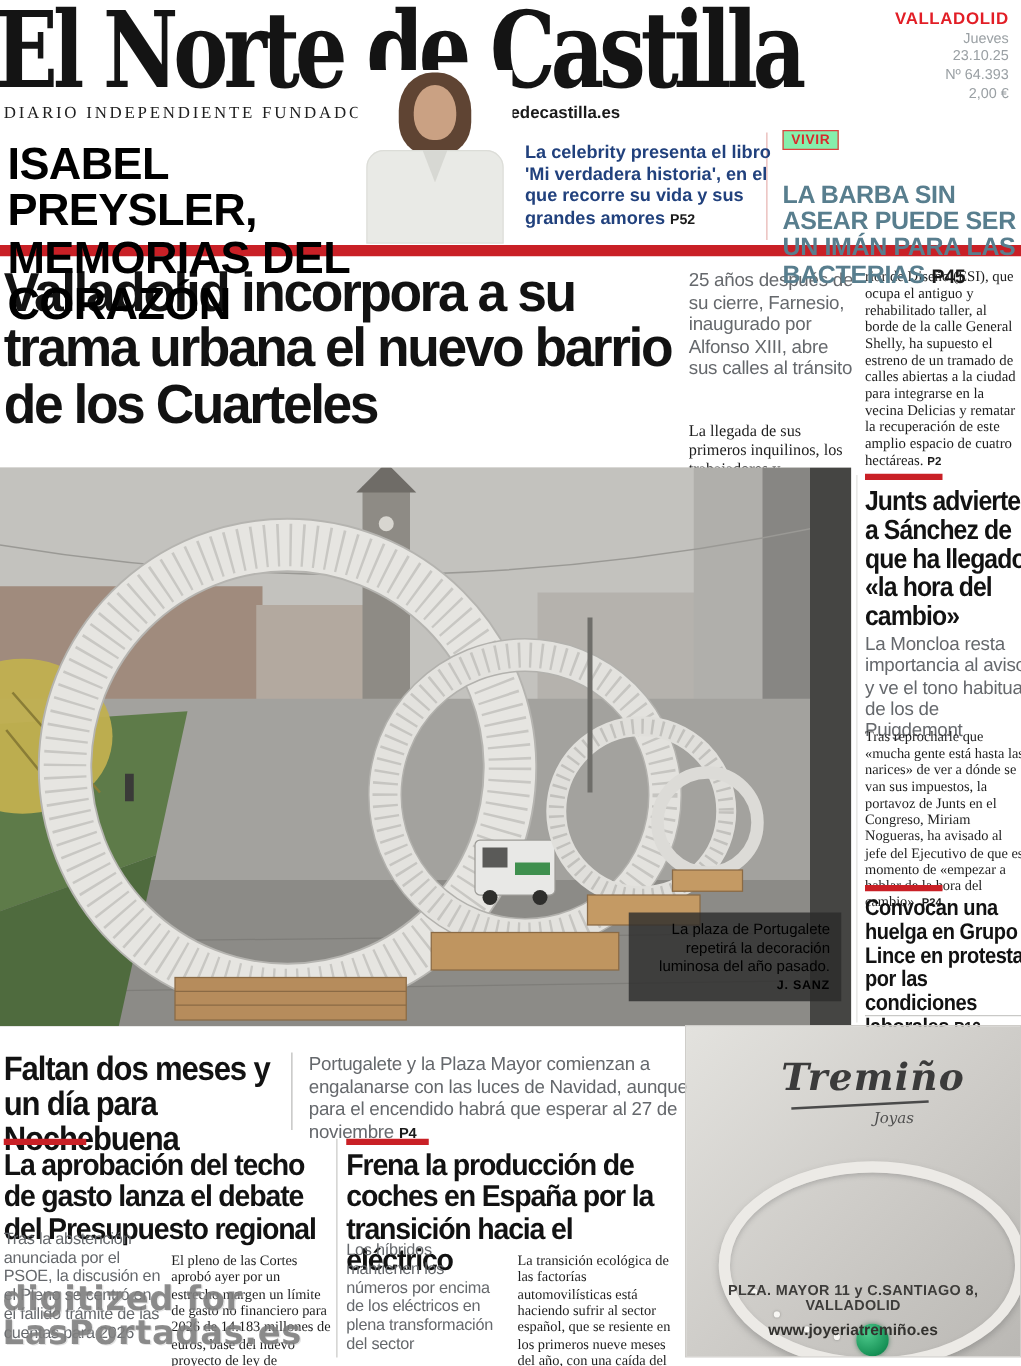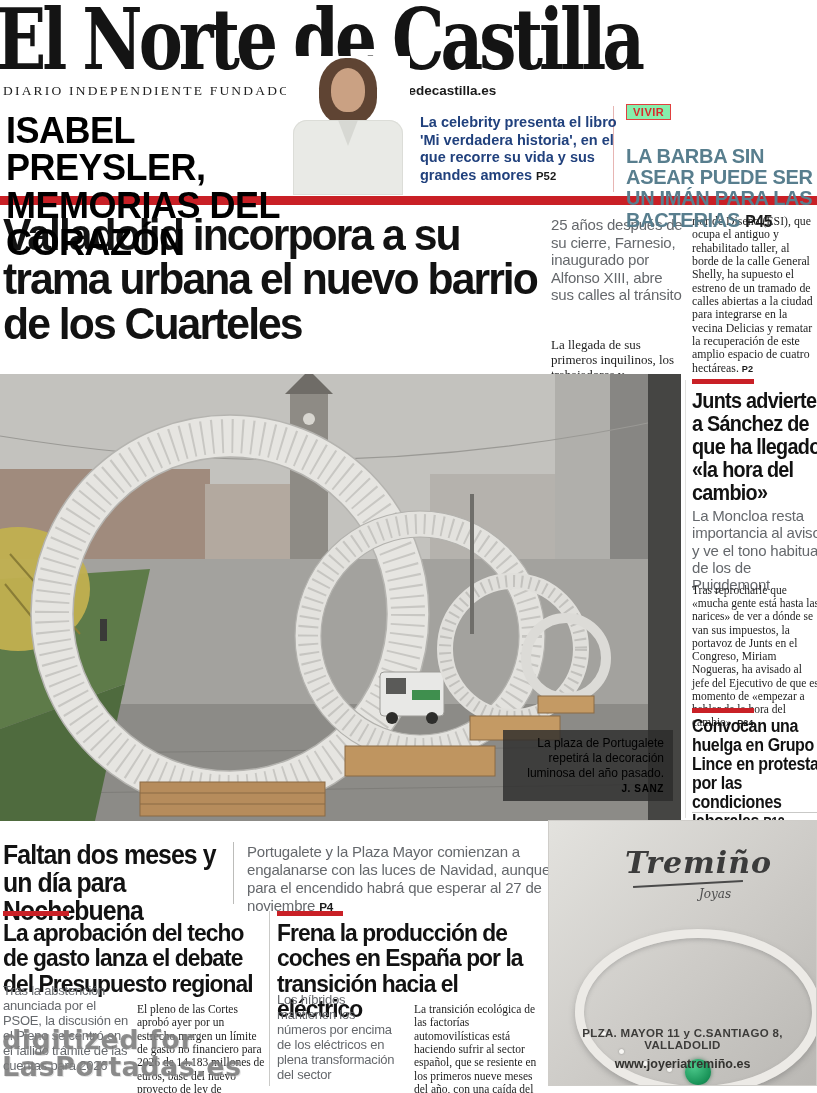--- a/index.html
+++ b/index.html
@@ -103,20 +103,27 @@
 </style>
 </head>
 <body>
 
 <div class="page">
 
   <div class="masthead-title">El Norte de Castilla</div>
   <div class="masthead-sub">
     <span class="tagline">DIARIO INDEPENDIENTE FUNDADO EN 1854</span>
     <span class="site">elnortedecastilla.es</span>
+  </div>
+  <div class="edition-block">
+    <div class="edition">VALLADOLID</div>
+    <div class="ed-line">Jueves</div>
+    <div class="ed-line">23.10.25</div>
+    <div class="ed-line">Nº 64.393</div>
+    <div class="ed-line">2,00 €</div>
   </div>
 
   <div class="preysler-title">ISABEL PREYSLER, MEMORIAS DEL CORAZÓN</div>
   <div class="preysler">
     <div class="p-hair"></div>
     <div class="p-face"></div>
     <div class="p-suit"></div>
     <div class="p-collar"></div>
   </div>
   <div class="celeb-blurb">

